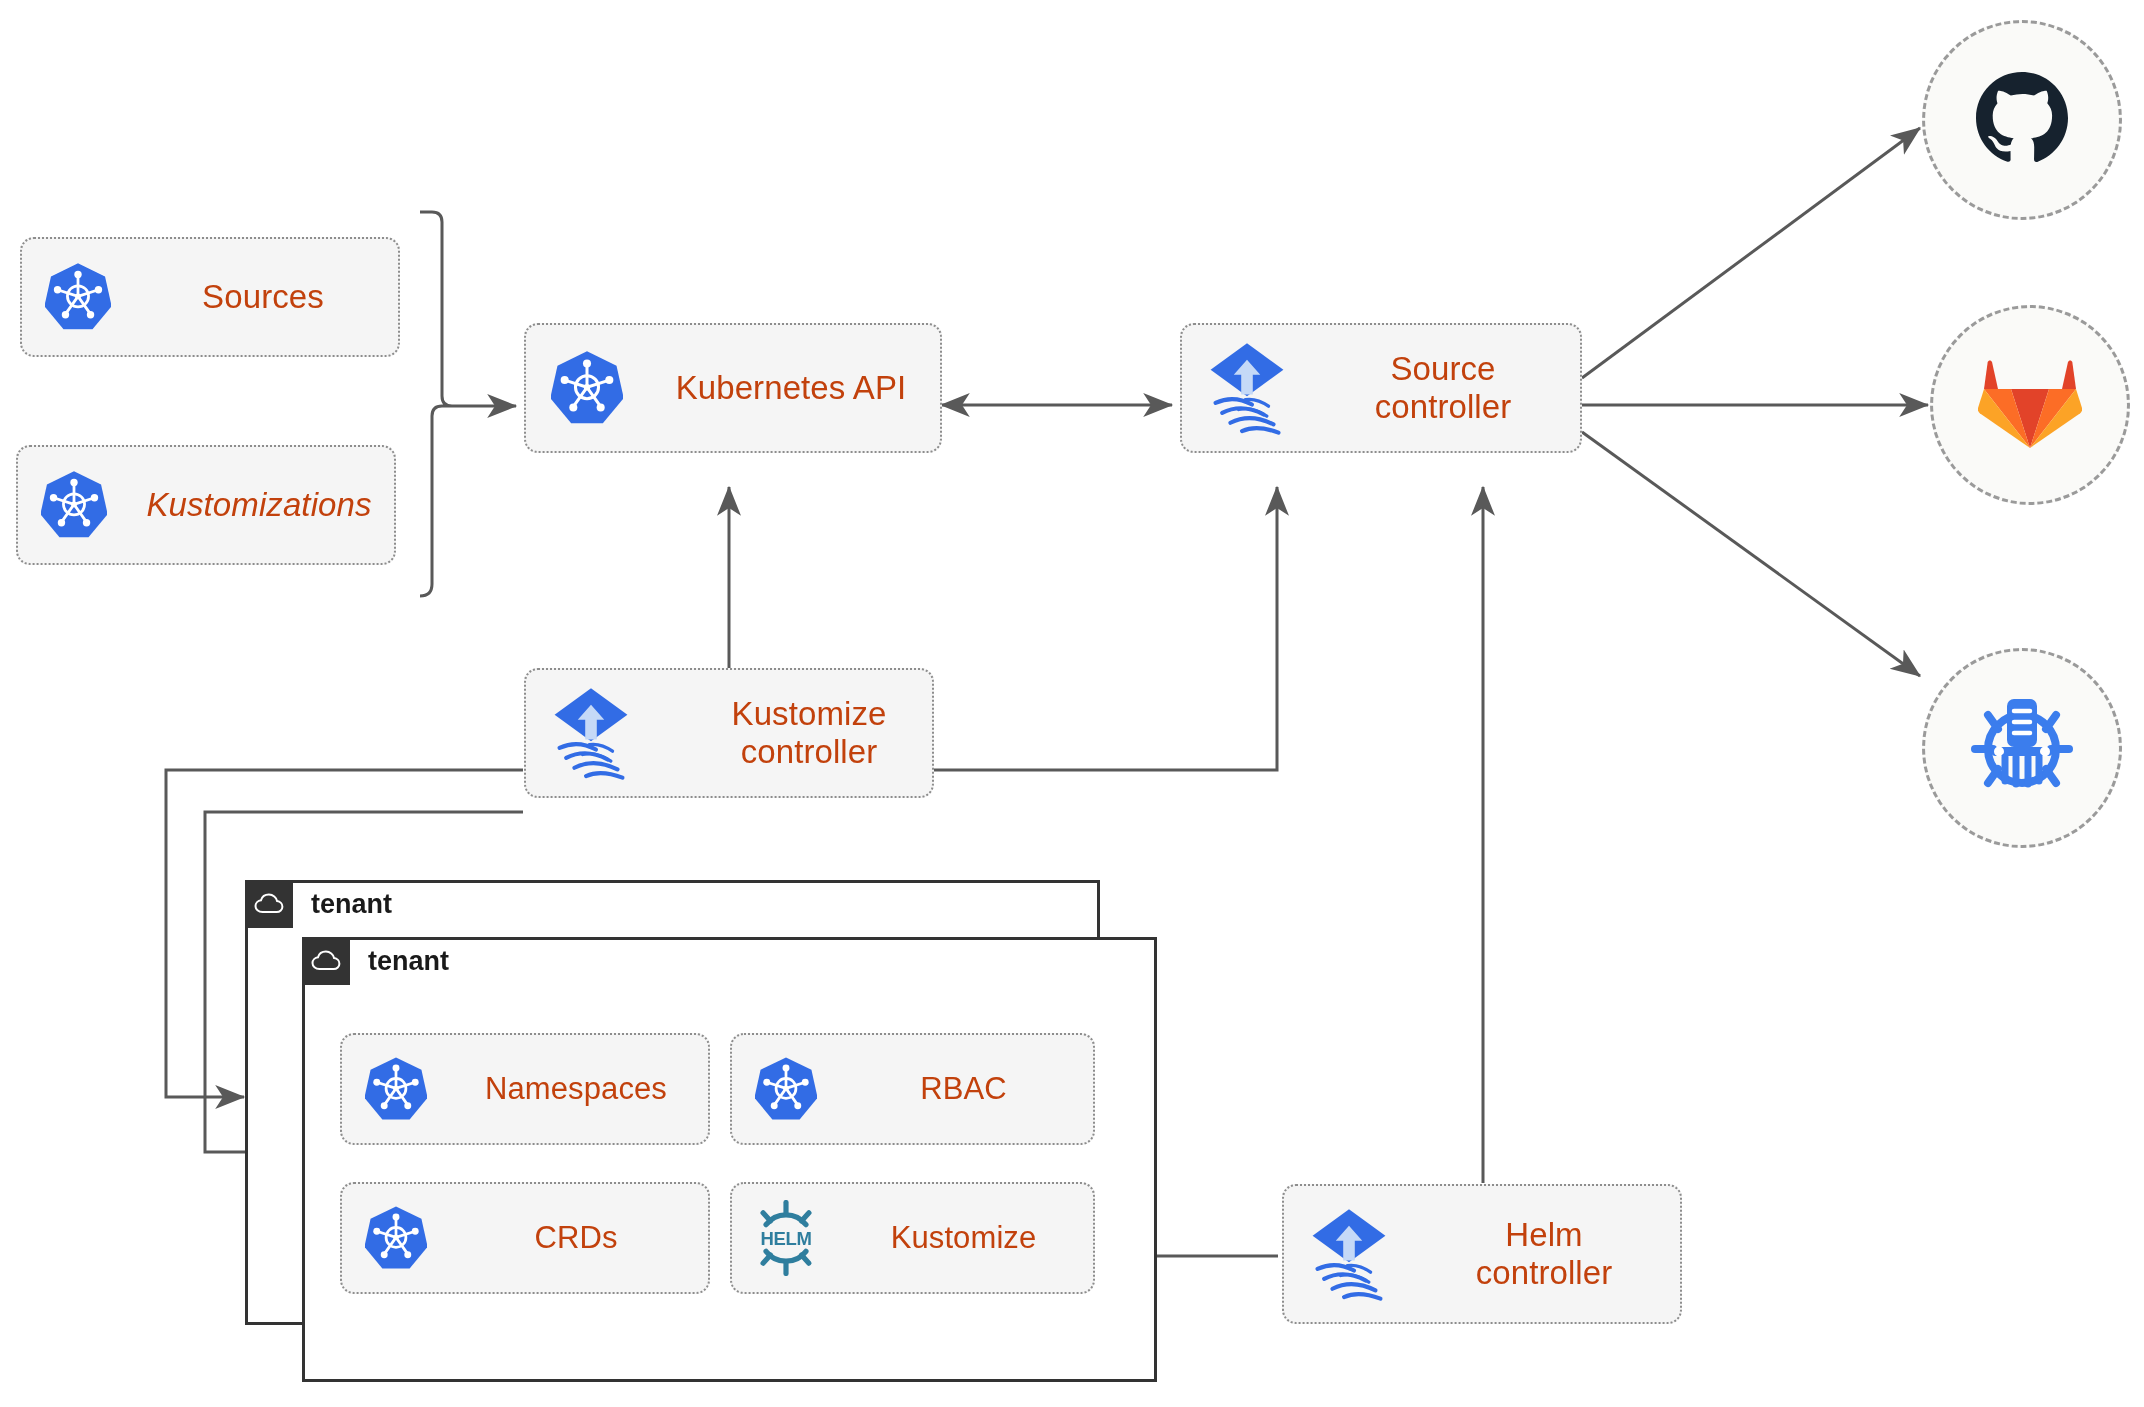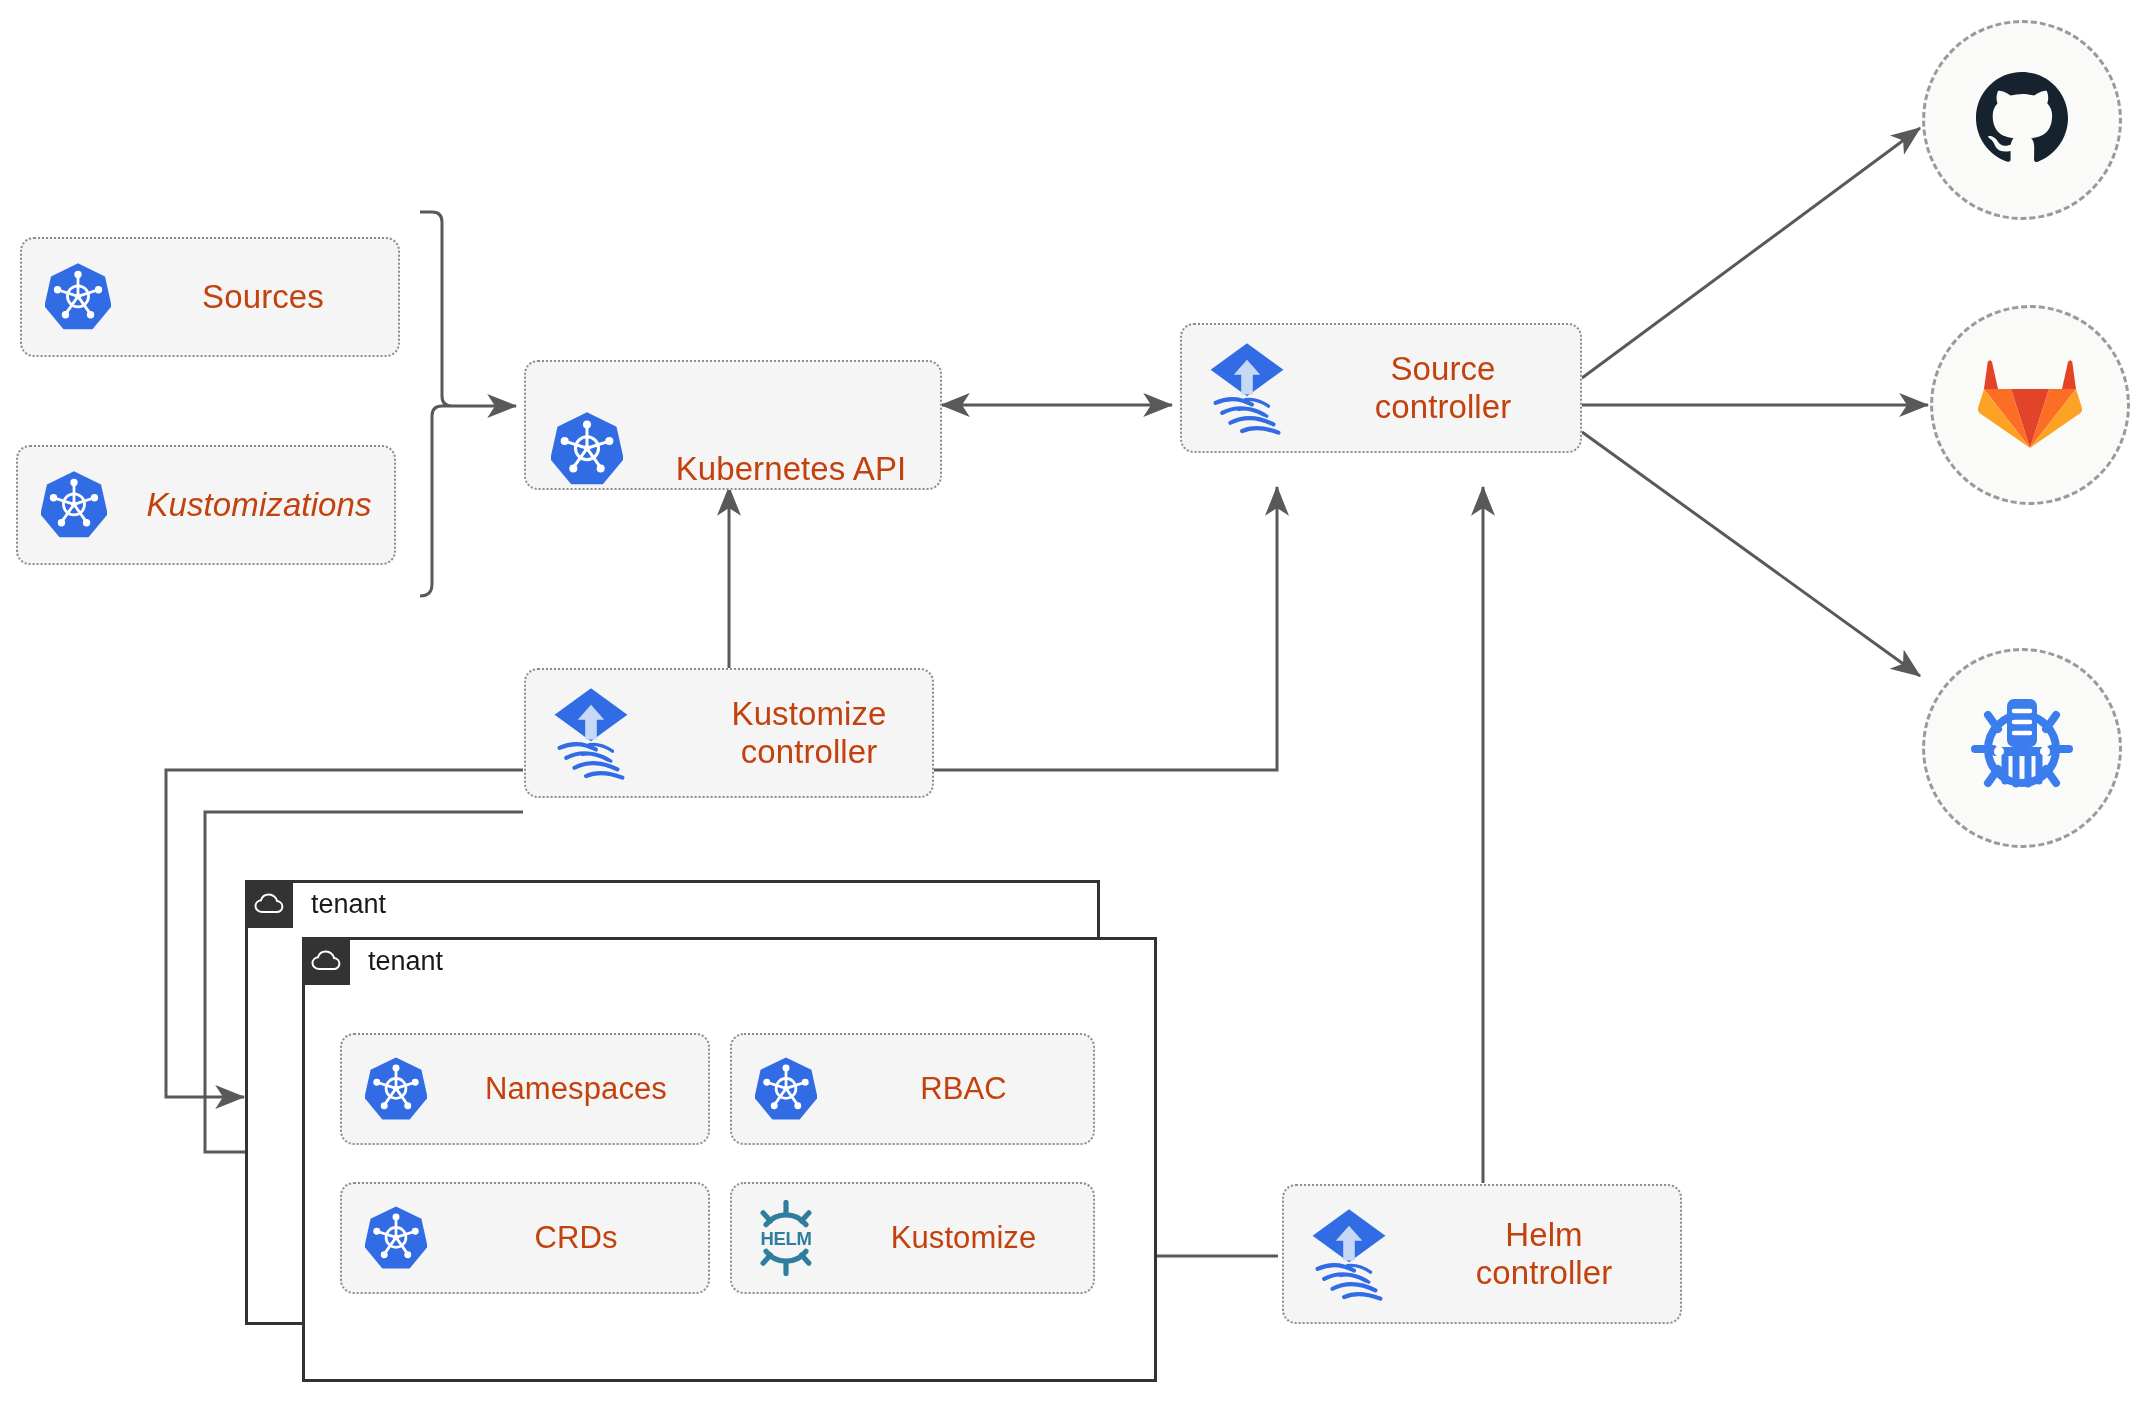--- a/index.html
+++ b/index.html
@@ -64,20 +64,21 @@
     box-sizing: border-box;
     background: #ffffff;
     border: 3px solid #333333;
   }
   .tenant-tab {
     position: absolute;
     top: 0; left: 0;
     height: 48px;
     display: flex;
     align-items: center;
+    font-weight: bold;
   }
   .tenant-tab .tabicon {
     width: 48px;
     height: 48px;
     background: #333333;
     display: flex;
     align-items: center;
     justify-content: center;
   }
   .tenant-tab .tabtext {
@@ -199,21 +200,21 @@
           <circle cx="69" cy="81" r="5.6"></circle>
           <circle cx="31" cy="81" r="5.6"></circle>
           <circle cx="19" cy="43" r="5.6"></circle>
           <circle cx="50" cy="53" r="4.4"></circle>
         </g>
       </svg>
     </span>
     <span class="label">Kustomizations</span>
   </div>
 
-  <div class="node" style="left:524px; top:360px; width:418px; height:130px;align-items:flex-end;">
+  <div class="node" style="left:524px; top:323px; width:418px; height:130px;">
     <span class="icon" style="width:122px;">
       <svg width="72" height="78" viewBox="0 0 100 108" xmlns="http://www.w3.org/2000/svg">
         <path d="M50,3 L91,23 L101,68 L72,103 L28,103 L-1,68 L9,23 Z" fill="#326ce5"></path>
         <g fill="none" stroke="#ffffff" stroke-width="4.2" stroke-linecap="round">
           <circle cx="50" cy="53" r="16"></circle>
           <line x1="50" y1="53" x2="50" y2="20"></line>
           <line x1="50" y1="53" x2="81" y2="43"></line>
           <line x1="50" y1="53" x2="69" y2="80"></line>
           <line x1="50" y1="53" x2="31" y2="80"></line>
           <line x1="50" y1="53" x2="19" y2="43"></line>

